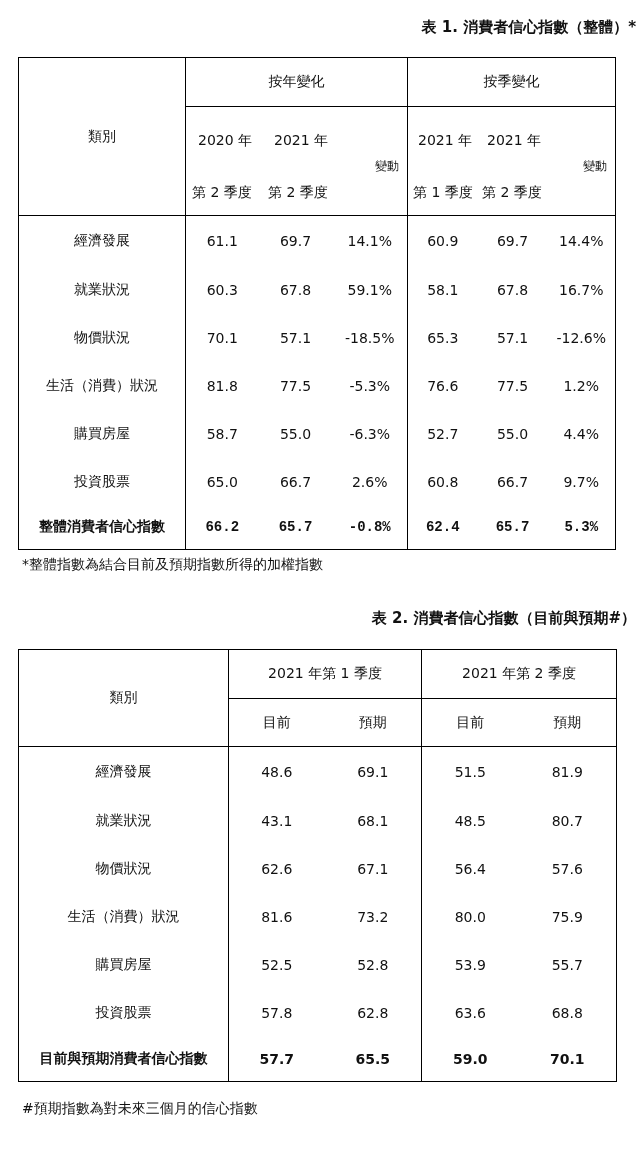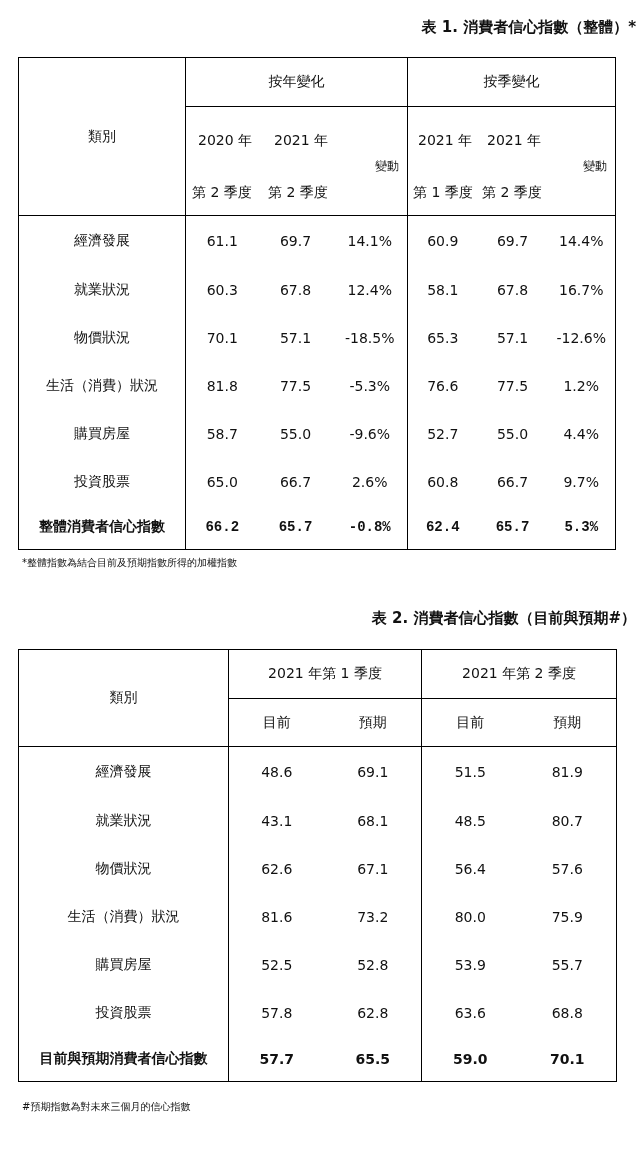--- a/index.html
+++ b/index.html
@@ -6,21 +6,21 @@
   body {
     width: 636px; height: 1155px; position: relative; overflow: hidden;
     font-family: "DejaVu Sans", "Liberation Sans", sans-serif;
     color: #111111;
   }
   .title {
     position: absolute; left: 0; width: 636px; text-align: right;
     font-size: 15px; font-weight: bold; letter-spacing: 0;
   }
   .note {
-    position: absolute; left: 22px; font-size: 10px;
+    position: absolute; left: 22px; font-size: 14px;
   }
   table.t {
     position: absolute; border-collapse: collapse; table-layout: fixed;
     font-size: 14px;
   }
   table.t td {
     padding: 0; vertical-align: middle; text-align: center;
     white-space: nowrap; overflow: hidden;
   }
   .bt { border-top: 1.5px solid #000; }
@@ -83,21 +83,21 @@
     <td>69.7</td>
     <td class="br">14.1%</td>
     <td>60.9</td>
     <td>69.7</td>
     <td class="br">14.4%</td>
   </tr>
   <tr style="height:48px;">
     <td class="bl br">就業狀況</td>
     <td>60.3</td>
     <td>67.8</td>
-    <td class="br">12.4%</td>
+    <td class="br">59.1%</td>
     <td>58.1</td>
     <td>67.8</td>
     <td class="br">16.7%</td>
   </tr>
   <tr style="height:48px;">
     <td class="bl br">物價狀況</td>
     <td>70.1</td>
     <td>57.1</td>
     <td class="br">-18.5%</td>
     <td>65.3</td>
@@ -110,21 +110,21 @@
     <td>77.5</td>
     <td class="br">-5.3%</td>
     <td>76.6</td>
     <td>77.5</td>
     <td class="br">1.2%</td>
   </tr>
   <tr style="height:48px;">
     <td class="bl br">購買房屋</td>
     <td>58.7</td>
     <td>55.0</td>
-    <td class="br">-9.6%</td>
+    <td class="br">-6.3%</td>
     <td>52.7</td>
     <td>55.0</td>
     <td class="br">4.4%</td>
   </tr>
   <tr style="height:48px;">
     <td class="bl br">投資股票</td>
     <td>65.0</td>
     <td>66.7</td>
     <td class="br">2.6%</td>
     <td>60.8</td>

